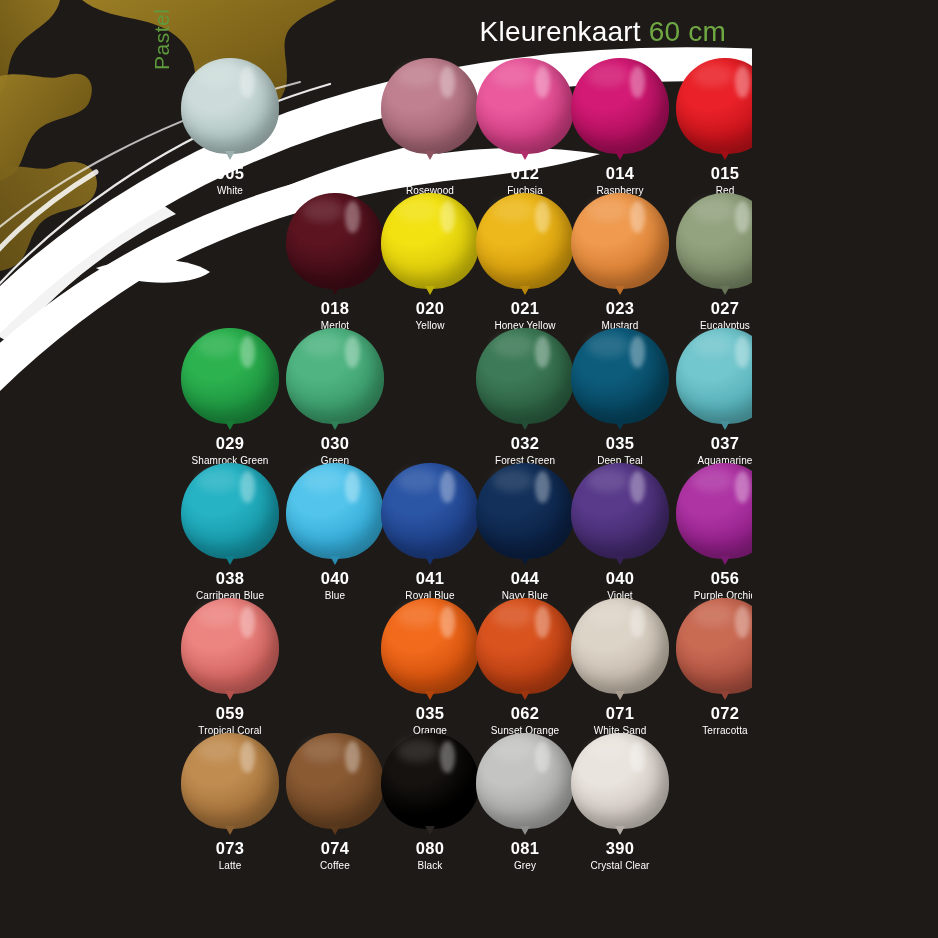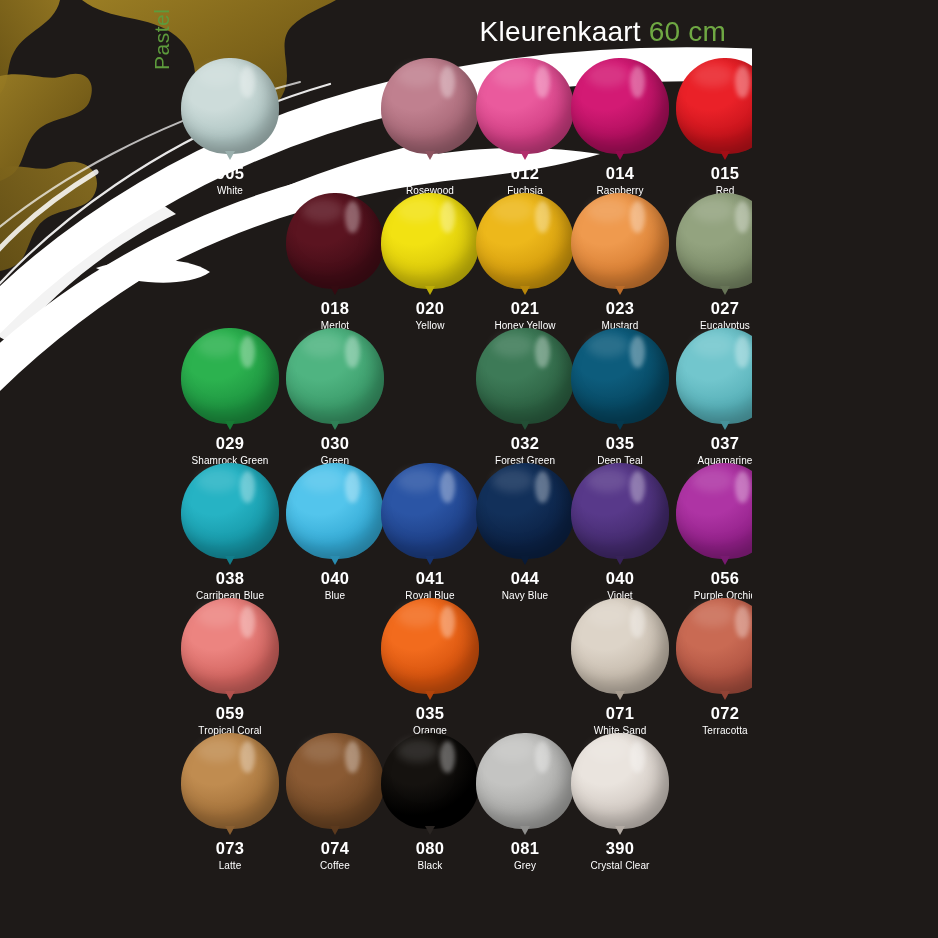--- a/index.html
+++ b/index.html
@@ -318,20 +318,28 @@
           <div class="cname">Tropical Coral</div>
         </div>
         <div class="cell" style="left: 355px;">
           <div class="balloon-wrap">
             <div class="balloon" style="background: radial-gradient(70% 62% at 34% 28%, rgb(242, 107, 29) 0%, rgb(242, 107, 29) 42%, rgb(212, 82, 13) 96%); box-shadow: rgba(0, 0, 0, 0.28) -7px -9px 16px inset;"></div>
             <div class="knot" style="border-top-color: rgb(178, 68, 11);"></div>
           </div>
           <div class="code">035</div>
           <div class="cname">Orange</div>
         </div>
+        <div class="cell" style="left: 450px;">
+          <div class="balloon-wrap">
+            <div class="balloon" style="background: radial-gradient(70% 62% at 34% 28%, rgb(217, 83, 31) 0%, rgb(217, 83, 31) 42%, rgb(187, 63, 18) 96%); box-shadow: rgba(0, 0, 0, 0.28) -7px -9px 16px inset;"></div>
+            <div class="knot" style="border-top-color: rgb(156, 52, 14);"></div>
+          </div>
+          <div class="code">062</div>
+          <div class="cname">Sunset Orange</div>
+        </div>
         <div class="cell" style="left: 545px;">
           <div class="balloon-wrap">
             <div class="balloon" style="background: radial-gradient(70% 62% at 34% 28%, rgb(221, 212, 200) 0%, rgb(221, 212, 200) 42%, rgb(196, 185, 171) 96%); box-shadow: rgba(0, 0, 0, 0.28) -7px -9px 16px inset;"></div>
             <div class="knot" style="border-top-color: rgb(167, 156, 143);"></div>
           </div>
           <div class="code">071</div>
           <div class="cname">White Sand</div>
         </div>
         <div class="cell" style="left: 650px;">
           <div class="balloon-wrap">

